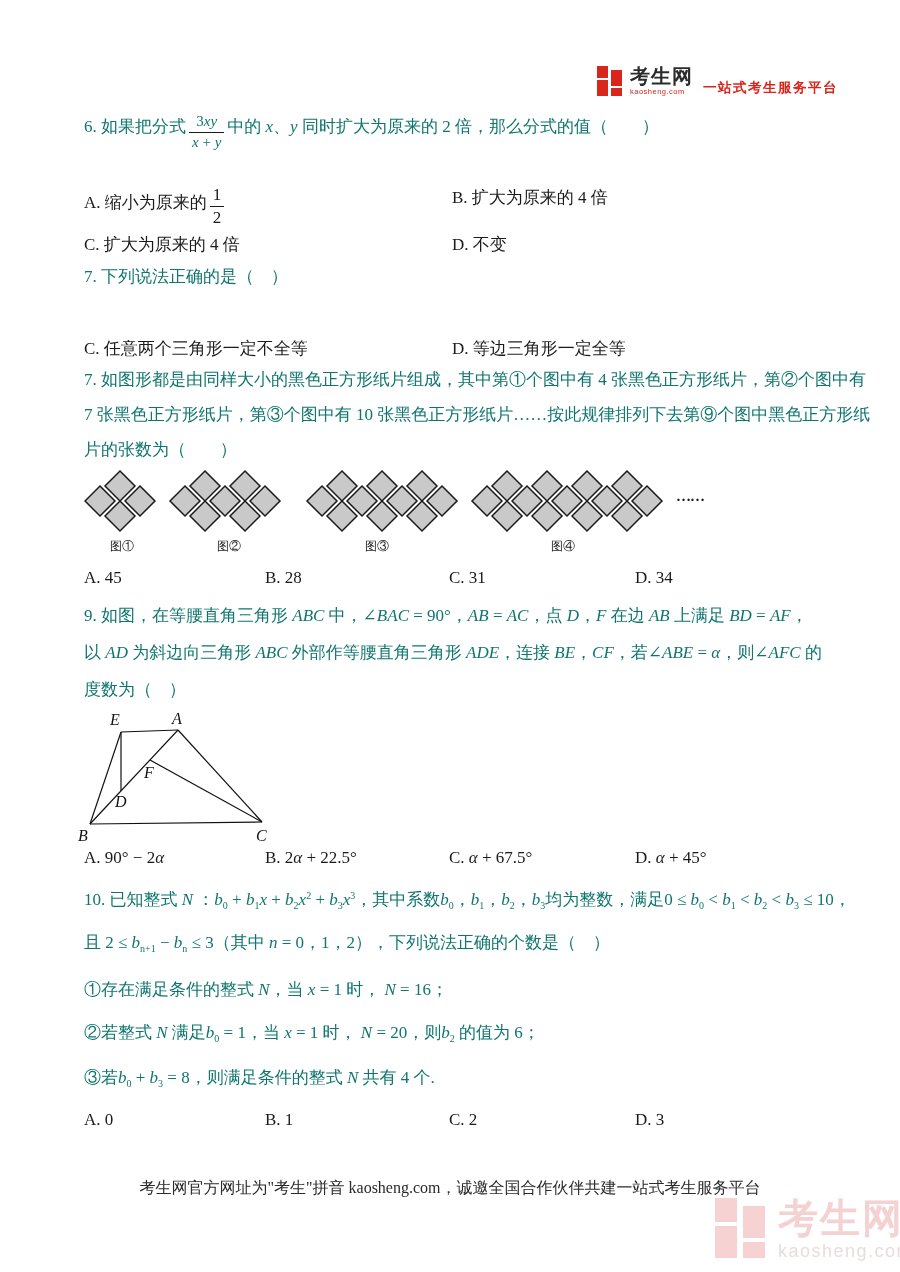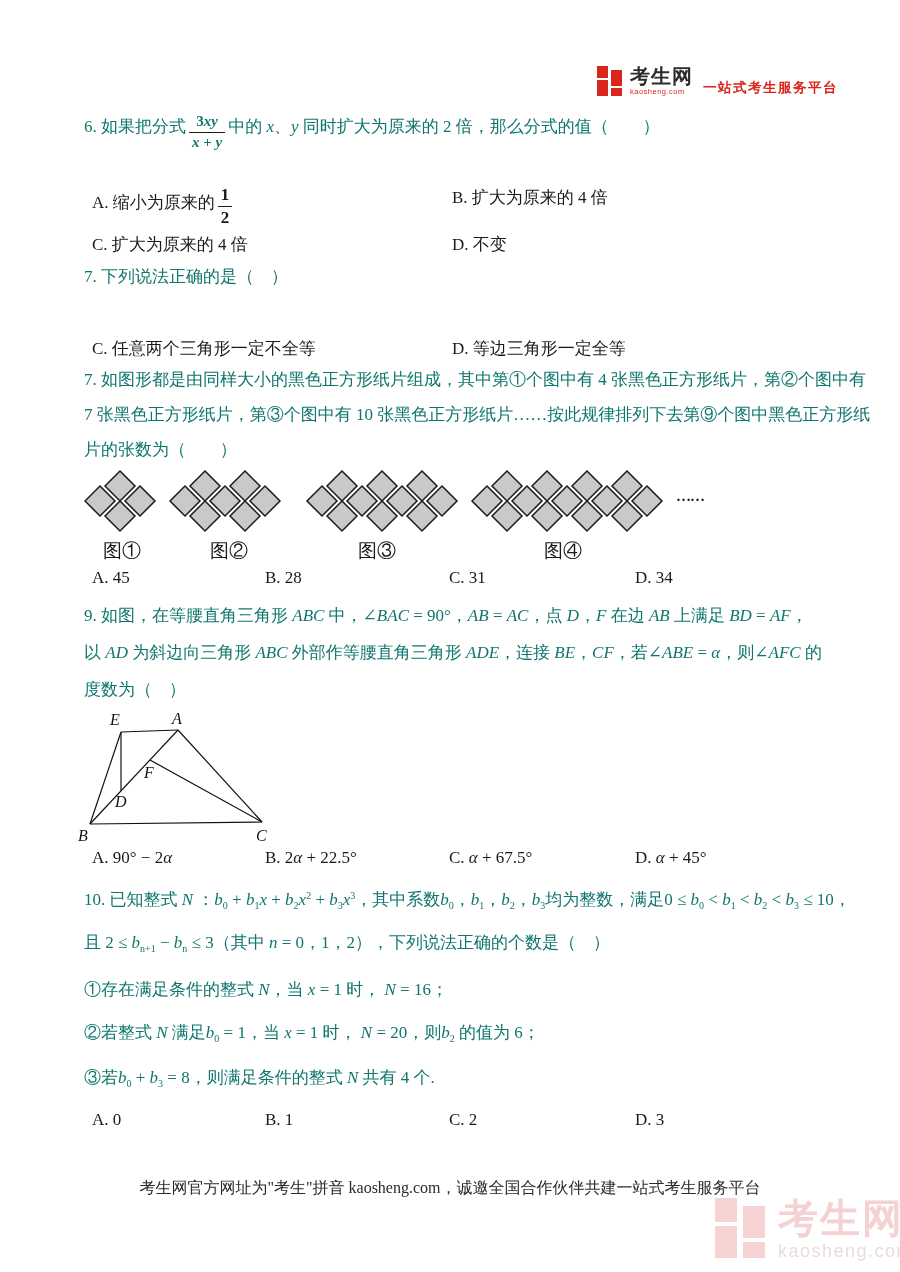--- a/index.html
+++ b/index.html
@@ -4,35 +4,35 @@
 <style>
   html,body{margin:0;padding:0;}
   body{
     width:900px;height:1272px;position:relative;background:#ffffff;
     font-family:"Liberation Serif","DejaVu Serif",serif;
     color:#1a1a1a;overflow:hidden;
   }
   .abs{position:absolute;}
   .line{position:absolute;left:84px;font-size:17px;white-space:nowrap;color:#0f766e;}
   .row{position:absolute;left:84px;width:790px;height:24px;}
-  .row .c0{position:absolute;left:0;margin-left:8px;}
+  .row .c0{position:absolute;left:0;}
   .row .c1{position:absolute;left:181px;}
   .row .c2{position:absolute;left:365px;}
   .row .c3{position:absolute;left:551px;}
   .row .half{position:absolute;left:368px;}
   .row span{font-size:17px;white-space:nowrap;}
   .cjk{font-family:"Liberation Serif",serif;}
   .mi{font-family:"Liberation Serif","DejaVu Serif","DejaVu Sans",serif;font-style:italic;}
   .mr{font-family:"Liberation Serif","DejaVu Serif","DejaVu Sans",serif;}
-  .frac{display:inline-block;text-align:center;vertical-align:-0.85em;margin:0 3px;line-height:1;font-weight:bold;}
+  .frac{display:inline-block;text-align:center;vertical-align:-0.85em;margin:0 3px;line-height:1;}
   .fnum{display:block;padding:0 3px 2px 3px;font-size:15px;line-height:1.05;}
   .fden{display:block;border-top:1.2px solid #1a1a1a;padding:2px 3px 0 3px;font-size:15px;line-height:1.05;}
   .ssub{font-size:10px;vertical-align:-4px;font-family:"Liberation Serif",serif;}
   .ssup{font-size:10px;vertical-align:6px;font-family:"Liberation Serif",serif;}
-  .figlabel{position:absolute;font-size:19px;transform:translateX(-50%);white-space:nowrap;}
+  .figlabel{position:absolute;font-size:12px;transform:translateX(-50%);white-space:nowrap;}
   .dots{position:absolute;font-size:15px;font-weight:bold;letter-spacing:-1px;}
   
   .logo{position:absolute;top:66px;right:62px;display:flex;align-items:flex-start;}
   .logo .nameblock{margin-left:6px;line-height:1;}
   .logo .brandname{font-family:"Liberation Sans","DejaVu Sans",sans-serif;font-weight:bold;font-size:20px;color:#2b2b2b;letter-spacing:1px;}
   .logo .branddomain{font-family:"Liberation Sans","DejaVu Sans",sans-serif;font-size:7.5px;color:#d9251c;letter-spacing:.5px;margin-top:2px;}
   .logo .tagline{font-family:"Liberation Sans","DejaVu Sans",sans-serif;font-weight:bold;font-size:13.5px;color:#d9251c;margin:13px 0 16px 10px;letter-spacing:1.5px;white-space:nowrap;}
   
   .footer{position:absolute;top:1178px;left:0;width:900px;text-align:center;font-size:16px;color:#2a2a2a;}
   

